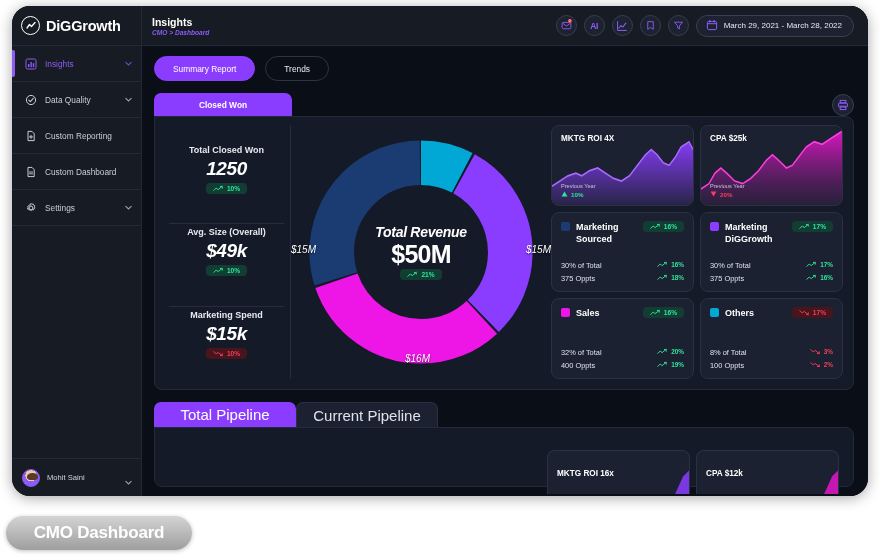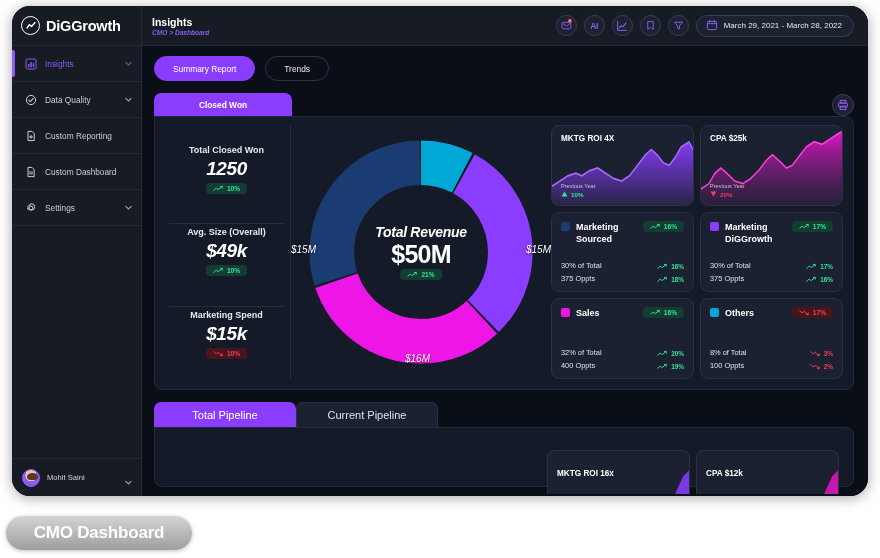--- a/index.html
+++ b/index.html
@@ -198,33 +198,33 @@
   .area-svg { position:absolute; inset:0; width:100%; height:100%; }
 
   .metric-card {
     flex:1; border-radius: 8px; background:#1b2130; border:1px solid #2a3143;
     padding: 8px 9px; display:flex; flex-direction:column; min-width:0;
   }
   .mc-head { display:flex; align-items:flex-start; gap:6px; }
   .mc-dot { width: 9px; height: 9px; border-radius: 2px; flex:0 0 9px; margin-top:1px; }
   .mc-title { color:#fff; font-size: 9px; font-weight:700; line-height: 1.35; flex:1; }
   .mc-rows { margin-top: auto; display:flex; flex-direction:column; gap: 4px; }
-  .mc-row { display:flex; align-items:flex-end; }
+  .mc-row { display:flex; align-items:flex-start; }
   .mc-text { color:#dfe3ec; font-size: 7.4px; }
   .mc-delta { margin-left:auto; display:flex; align-items:center; gap:3px; font-size:6.4px; font-weight:800; }
   .mc-delta.up { color:#2ee59d; }
   .mc-delta.down { color:#f43f5e; }
 
   
   .bottom { margin-top: 12px; }
   .bottom-tabs { display:flex; }
   .bt {
     height: 25px; min-width: 142px; padding: 0 4px;
     display:flex; align-items:center; justify-content:center;
-    font-size: 11px; border-radius: 7px 7px 0 0;
+    font-size: 15px; border-radius: 7px 7px 0 0;
   }
   .bt.active { background:#8b3dff; color:#fff; }
   .bt.inactive { background:#1b2130; color:#dfe2ea; border:1px solid #2a3043; border-bottom:none; }
   .bottom-body {
     background:#141a27; border:1px solid #232a3c; border-radius: 0 8px 8px 8px;
     height: 60px; position: relative; padding: 8px 10px;
   }
   .bottom-cards {
     position:absolute; right: 14px; top: 22px;
     display:flex; gap: 6px; width: 292px;

